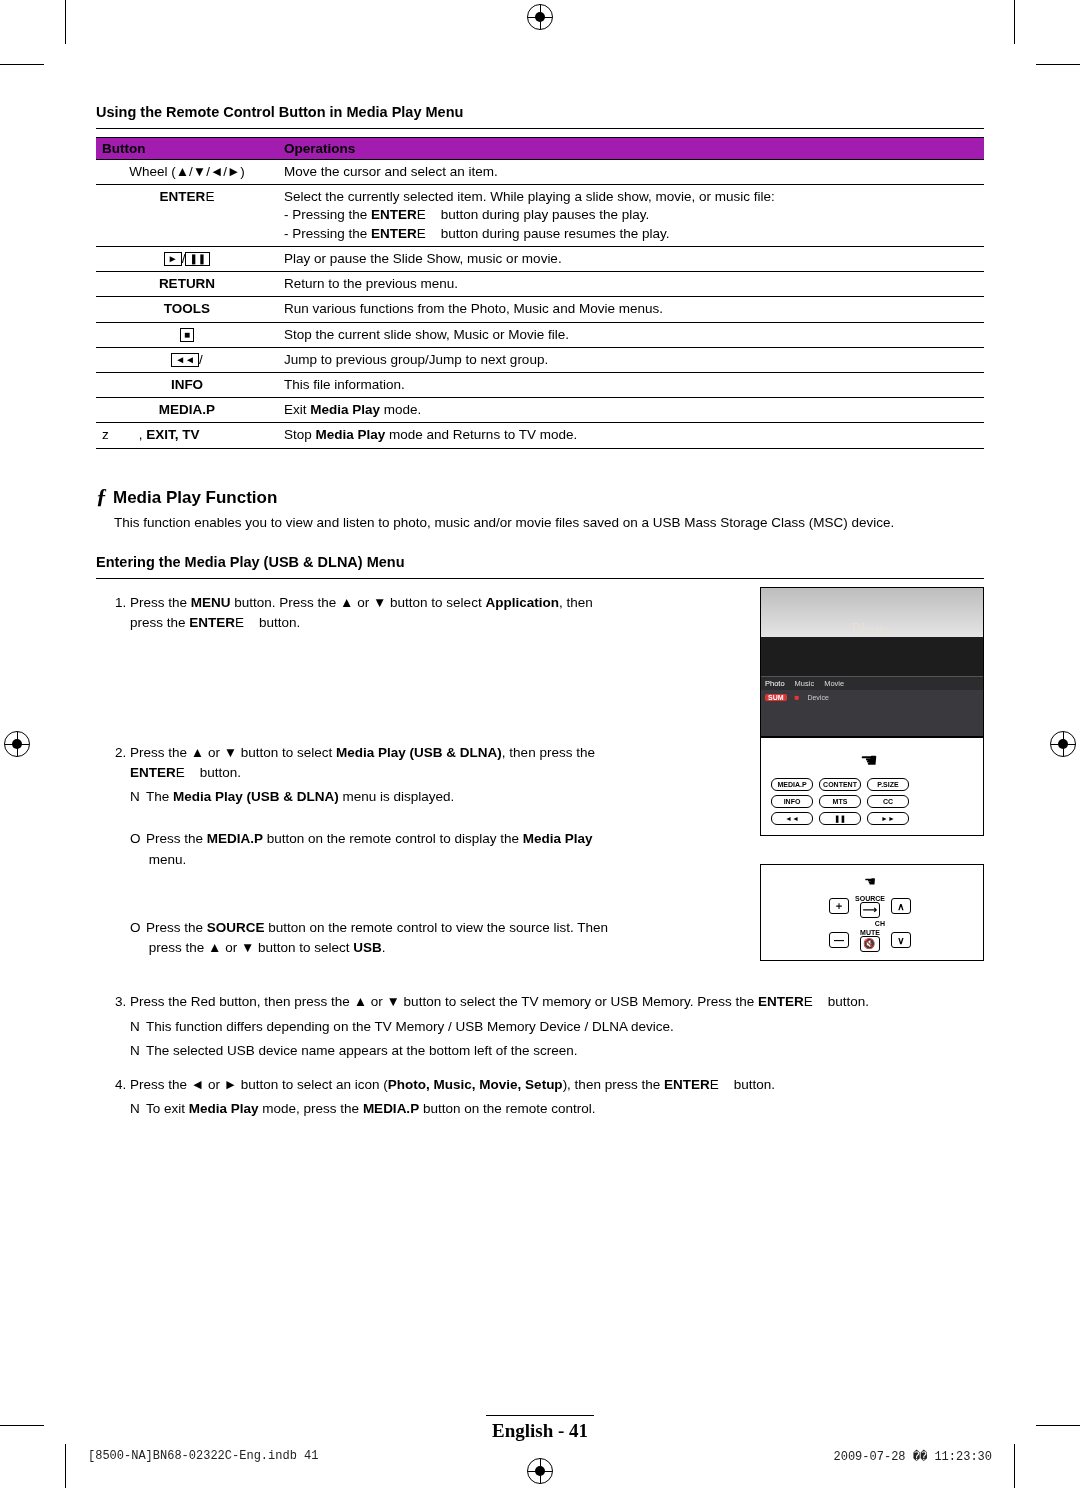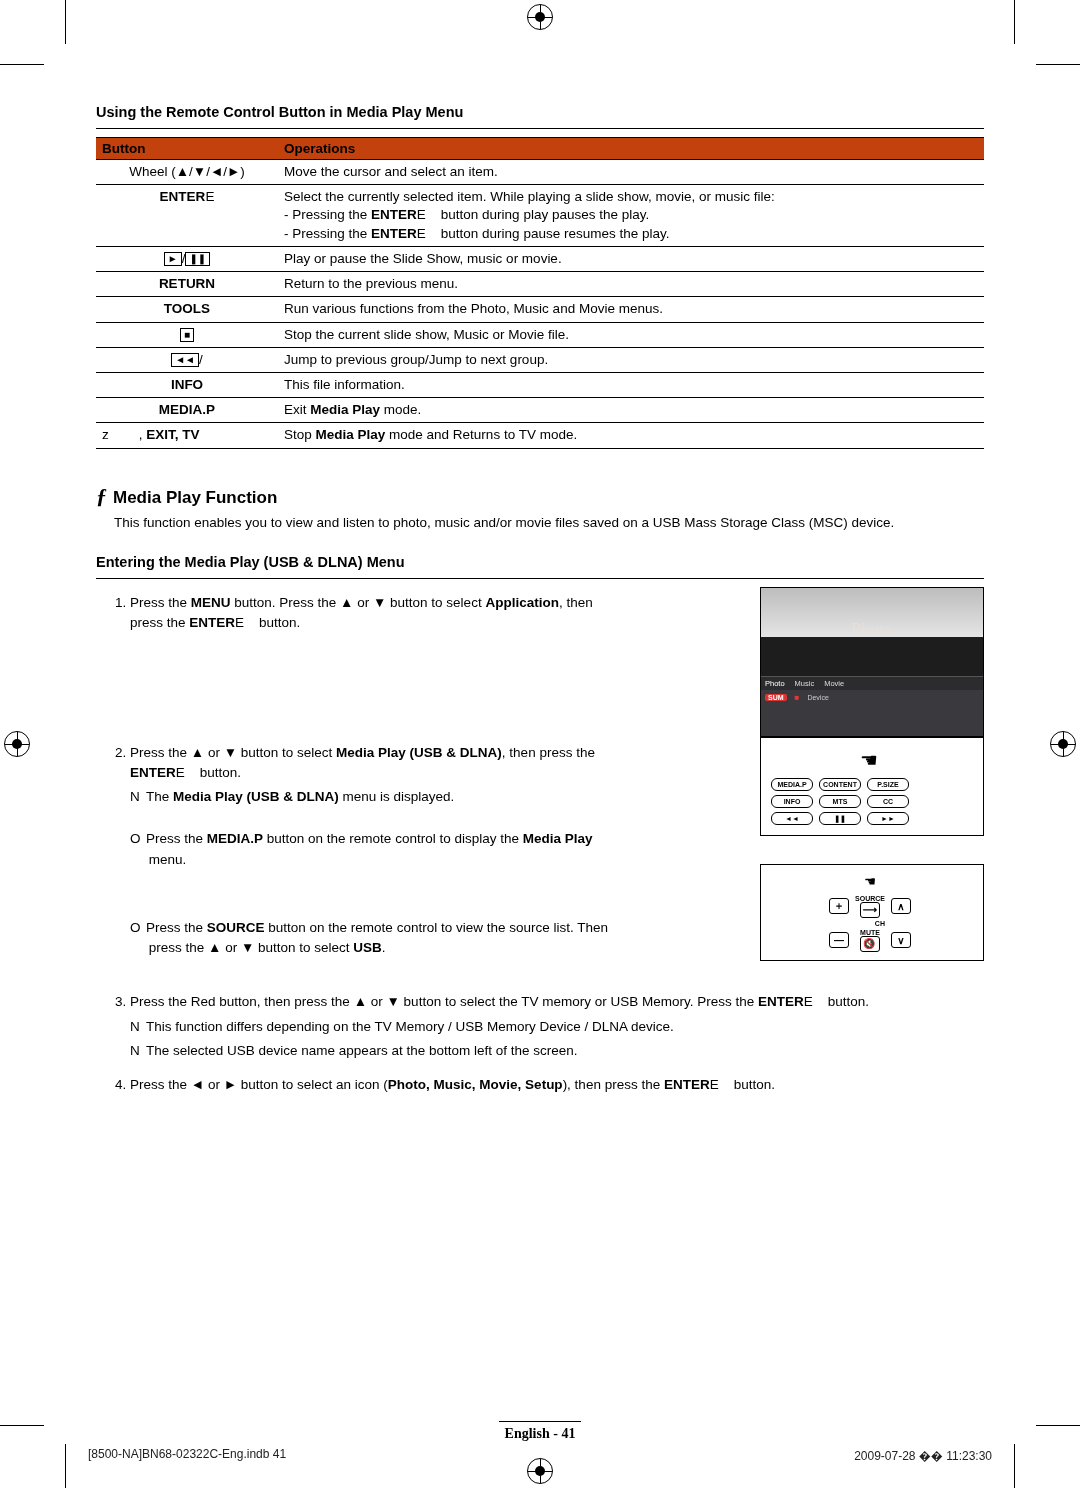--- a/index.html
+++ b/index.html
@@ -47,21 +47,21 @@
     border-bottom: 1px solid #000;
     padding-bottom: 8px;
     margin: 24px 0 8px 0;
   }
   table.remote {
     width: 100%;
     border-collapse: collapse;
     font-size: 13.5px;
   }
   table.remote th {
-    background: #c2410c;
+    background: #a21caf;
     text-align: left;
     font-weight: bold;
     padding: 3px 6px;
     border-top: 1px solid #000;
     border-bottom: 1px solid #000;
   }
   table.remote td {
     padding: 3px 6px;
     border-bottom: 1px solid #000;
     vertical-align: top;
@@ -96,22 +96,22 @@
   .fig.buttons .hand{font-size:20px;align-self:center;}
   .btn-grid{display:grid;grid-template-columns:repeat(3,auto);gap:4px 6px;}
   .rbtn{border:1.2px solid #000;border-radius:6px;font-size:7px;font-weight:bold;min-width:34px;text-align:center;padding:2px 3px;line-height:1;}
   .fig.src { width:224px; padding:8px 14px 8px 10px;display:flex;gap:6px;align-items:center;min-height:56px;}
   .src-grid{display:grid;grid-template-columns:20px auto 20px;grid-template-rows:auto auto auto;gap:2px 6px;align-items:center;}
   .sq{width:18px;height:14px;border:1.2px solid #000;border-radius:3px;display:flex;align-items:center;justify-content:center;font-size:10px;font-weight:bold;}
   .lab{font-size:7px;font-weight:bold;text-align:center;}
   .footer-center {
     position:absolute; bottom:46px; left:0; width:100%; text-align:center;
   }
-  .footer-center .lang{font-weight:bold;font-family:Georgia,serif;font-size:14px;border-top:1px solid #000;display:inline-block;padding:4px 6px 0 6px;}
-  .footbar{position:absolute;bottom:24px;left:88px;right:88px;display:flex;justify-content:space-between;font-family:Liberation Sans, sans-serif;font-size:12px;color:#222;}
+  .footer-center .lang{font-weight:bold;font-family:Georgia,serif;font-size:19px;border-top:1px solid #000;display:inline-block;padding:4px 6px 0 6px;}
+  .footbar{position:absolute;bottom:24px;left:88px;right:88px;display:flex;justify-content:space-between;font-family:Liberation Mono, monospace;font-size:12px;color:#222;}
   .icon-box{display:inline-block;border:1px solid #000;padding:0 3px;font-size:10px;line-height:12px;vertical-align:1px;}
 </style>
 </head>
 <body>
 
 <div class="crop-mark cm-top-v"></div>
 <div class="crop-mark cm-top-v2"></div>
 <div class="crop-mark cm-top-h"></div>
 <div class="crop-mark cm-top-h2"></div>
 <div class="crop-mark cm-bot-v"></div>
@@ -270,20 +270,21 @@
   </div>
 
   <ol class="steps" start="3" style="margin-top:20px">
     <li>
       Press the Red button, then press the ▲ or ▼ button to select the TV memory or USB Memory. Press the <b>ENTER</b>E&nbsp;&nbsp;&nbsp; button.
       <div class="note"><span class="n">N</span><span>This function differs depending on the TV Memory / USB Memory Device / DLNA device.</span></div>
       <div class="note"><span class="n">N</span><span>The selected USB device name appears at the bottom left of the screen.</span></div>
     </li>
     <li>
       Press the ◄ or ► button to select an icon (<b>Photo, Music, Movie, Setup</b>), then press the <b>ENTER</b>E&nbsp;&nbsp;&nbsp; button.
+      <div class="note"><span class="n">N</span>To exit <b>Media Play</b> mode, press the <b>MEDIA.P</b> button on the remote control.</div>
     </li>
   </ol>
 
 </div>
 
 <div class="footer-center">
   <span class="lang">English - 41</span>
 </div>
 <div class="footbar">
   <span>[8500-NA]BN68-02322C-Eng.indb   41</span>

